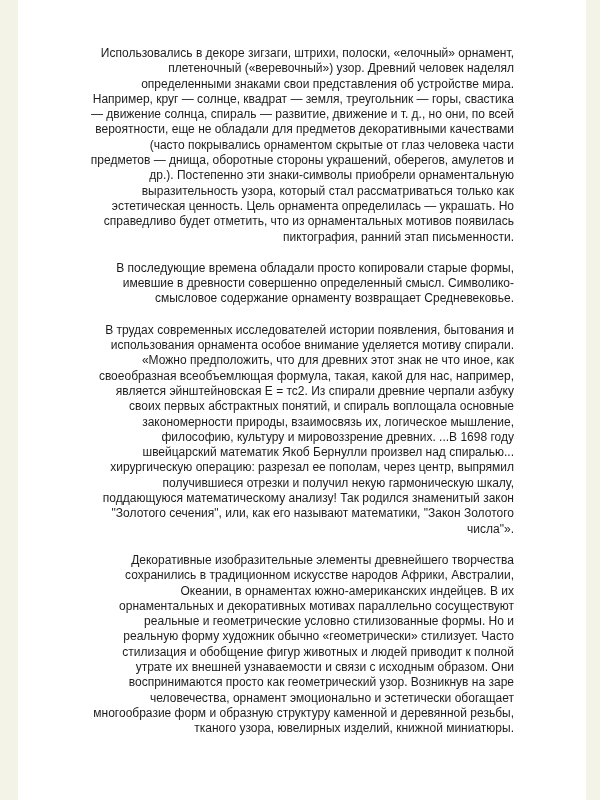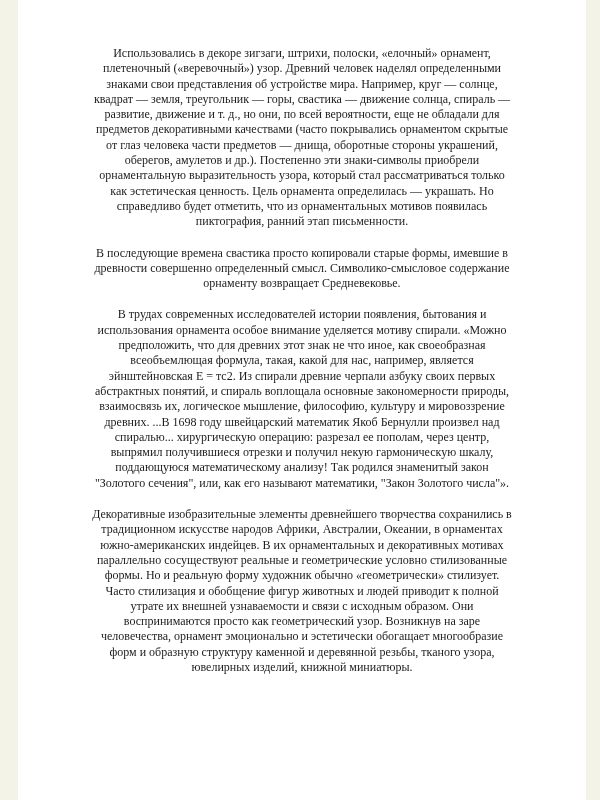--- a/index.html
+++ b/index.html
@@ -28,38 +28,38 @@
     right: 14px;
     top: 0;
     bottom: 0;
     background: #ffffff;
   }
   .text-block {
     position: absolute;
     left: 72px;   
     top: 46px;
     width: 424px;
-    font-family: Liberation Serif, serif;
+    font-family: Liberation Sans, sans-serif;
     font-size: 12px;
     line-height: 15.3px;
     color: #1c1c1c;
-    text-align: center;
+    text-align: right;
   }
   .text-block p {
     margin: 0 0 16px 0;
     padding: 0;
   }
 </style>
 </head>
 <body>
 
 <div class="canvas">
   <div class="margin-strip left"></div>
   <div class="page">
     <div class="text-block">
       <p>Использовались в декоре зигзаги, штрихи, полоски, «елочный» орнамент, плетеночный («веревочный») узор. Древний человек наделял определенными знаками свои представления об устройстве мира. Например, круг — солнце, квадрат — земля, треугольник — горы, свастика — движение солнца, спираль — развитие, движение и т. д., но они, по всей вероятности, еще не обладали для предметов декоративными качествами (часто покрывались орнаментом скрытые от глаз человека части предметов — днища, оборотные стороны украшений, оберегов, амулетов и др.). Постепенно эти знаки-символы приобрели орнаментальную выразительность узора, который стал рассматриваться только как эстетическая ценность. Цель орнамента определилась — украшать. Но справедливо будет отметить, что из орнаментальных мотивов появилась пиктография, ранний этап письменности.</p>
-      <p>В последующие времена свастика просто копировали старые формы, имевшие в древности совершенно определенный смысл. Символико-смысловое содержание орнаменту возвращает Средневековье.</p>
+      <p>В последующие времена обладали просто копировали старые формы, имевшие в древности совершенно определенный смысл. Символико-смысловое содержание орнаменту возвращает Средневековье.</p>
       <p>В трудах современных исследователей истории появления, бытования и использования орнамента особое внимание уделяется мотиву спирали. «Можно предположить, что для древних этот знак не что иное, как своеобразная всеобъемлющая формула, такая, какой для нас, например, является эйнштейновская Е = тс2. Из спирали древние черпали азбуку своих первых абстрактных понятий, и спираль воплощала основные закономерности природы, взаимосвязь их, логическое мышление, философию, культуру и мировоззрение древних. ...В 1698 году швейцарский математик Якоб Бернулли произвел над спиралью... хирургическую операцию: разрезал ее пополам, через центр, выпрямил получившиеся отрезки и получил некую гармоническую шкалу, поддающуюся математическому анализу! Так родился знаменитый закон "Золотого сечения", или, как его называют математики, "Закон Золотого числа"».</p>
       <p>Декоративные изобразительные элементы древнейшего творчества сохранились в традиционном искусстве народов Африки, Австралии, Океании, в орнаментах южно-американских индейцев. В их орнаментальных и декоративных мотивах параллельно сосуществуют реальные и геометрические условно стилизованные формы. Но и реальную форму художник обычно «геометрически» стилизует. Часто стилизация и обобщение фигур животных и людей приводит к полной утрате их внешней узнаваемости и связи с исходным образом. Они воспринимаются просто как геометрический узор. Возникнув на заре человечества, орнамент эмоционально и эстетически обогащает многообразие форм и образную структуру каменной и деревянной резьбы, тканого узора, ювелирных изделий, книжной миниатюры.</p>
     </div>
   </div>
   <div class="margin-strip right"></div>
 </div>
 
 </body></html>

